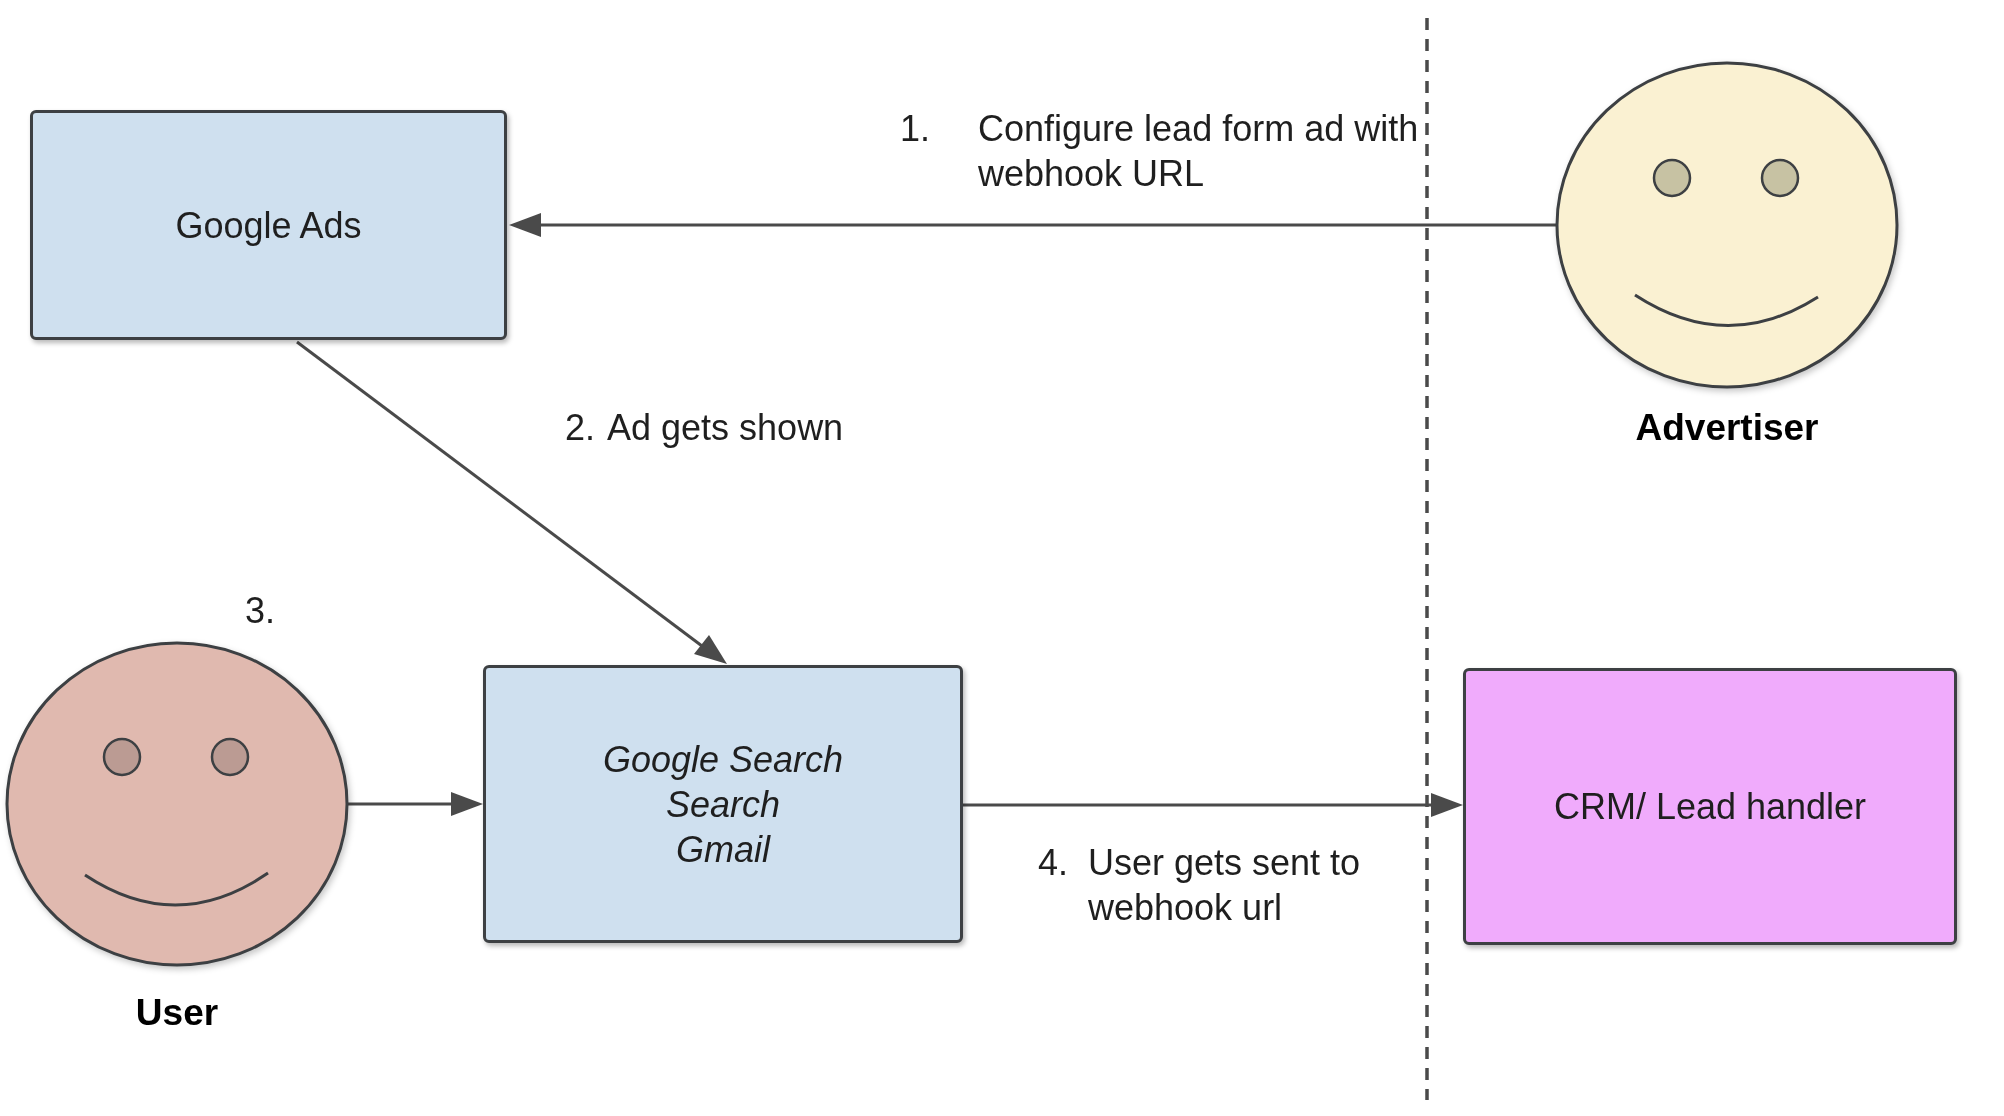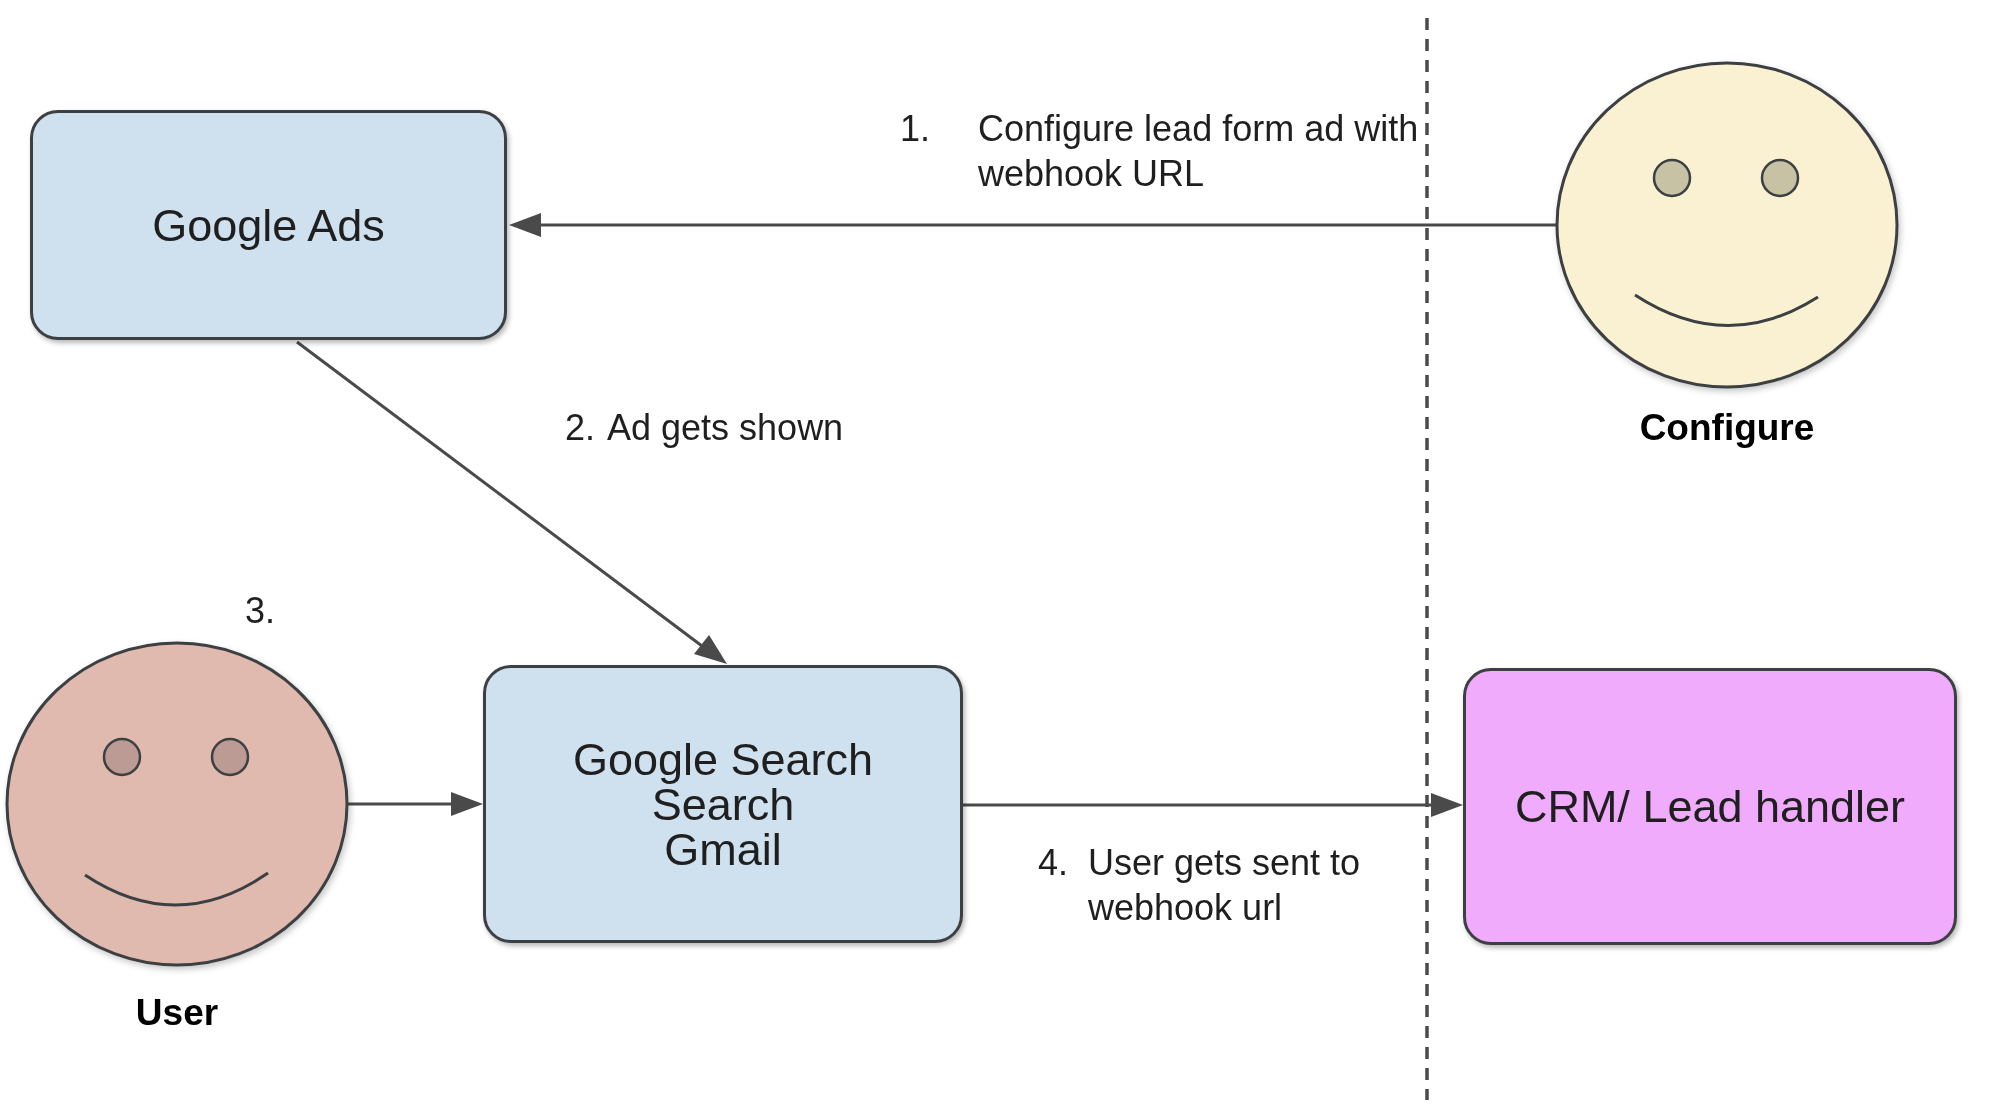--- a/index.html
+++ b/index.html
@@ -20,27 +20,27 @@
     position: absolute;
     left: 0;
     top: 0;
   }
   .face {
     filter: drop-shadow(2px 3px 3px rgba(0,0,0,0.22));
   }
   .node {
     position: absolute;
     border: 3px solid #3d4043;
-    border-radius: 28px;
+    border-radius: 6px;
     display: flex;
     flex-direction: column;
     align-items: center;
     justify-content: center;
     text-align: center;
-    font-size: 45px;
+    font-size: 36px;
     line-height: 45px;
     box-shadow: 2px 3px 5px rgba(0,0,0,0.28);
     box-sizing: border-box;
   }
   .node-google-ads { left: 30px;  top: 110px; width: 477px; height: 230px; }
   .node-surfaces   { left: 483px; top: 665px; width: 480px; height: 278px; }
   .node-crm        { left: 1463px; top: 668px; width: 494px; height: 277px; }
   .step {
     position: absolute;
     display: flex;
@@ -106,21 +106,21 @@
       <circle cx="122" cy="757" r="18" stroke-width="2.5" fill="#bb9b93" stroke="#3d4043"></circle>
       <circle cx="230" cy="757" r="18" stroke-width="2.5" fill="#bb9b93" stroke="#3d4043"></circle>
       <path d="M 85 875 Q 177 936 268 873" fill="none" stroke-width="3" stroke="#3d4043"></path>
     </g>
   </svg>
 
   <div class="node node-google-ads" style="background-color: rgb(207, 224, 239);">
     <span>Google Ads</span>
   </div>
 
-  <div class="node node-surfaces" style="background-color: rgb(207, 224, 239);">
+  <div class="node node-surfaces" style="background-color: rgb(207, 224, 239); font-style: italic;">
     <span>Google Search</span>
     <span>Search</span>
     <span>Gmail</span>
   </div>
 
   <div class="node node-crm" style="background-color: #f0abfc;">
     <span>CRM/ Lead handler</span>
   </div>
 
   <div class="step step1">
@@ -135,17 +135,17 @@
 
   <div class="step step3">
     <span class="num">3.</span>
   </div>
 
   <div class="step step4">
     <span class="num">4.</span>
     <span class="txt">User gets sent to webhook url</span>
   </div>
 
-  <div class="actor-label label-advertiser">Configure</div>
+  <div class="actor-label label-advertiser">Advertiser</div>
 
   <div class="actor-label label-user">User</div>
 
 </div>
 
 </body></html>

